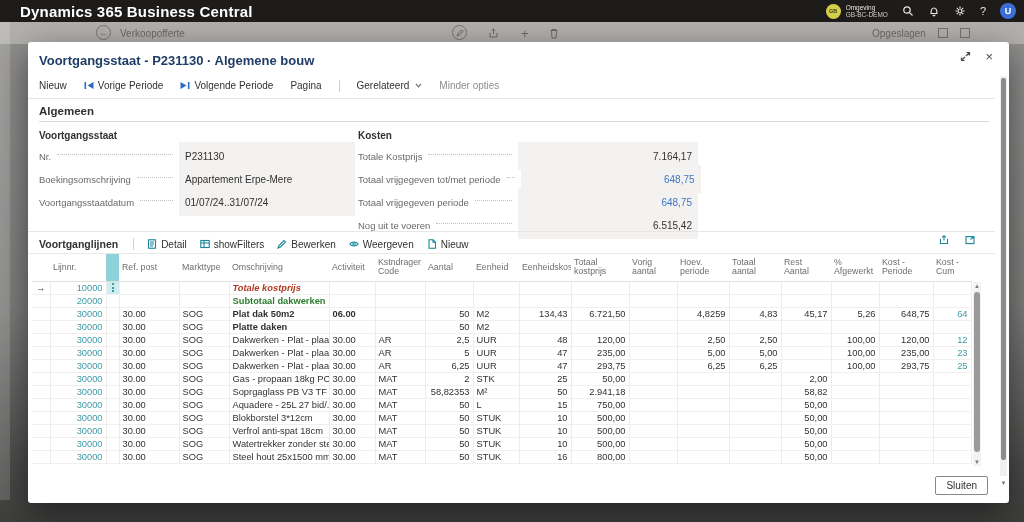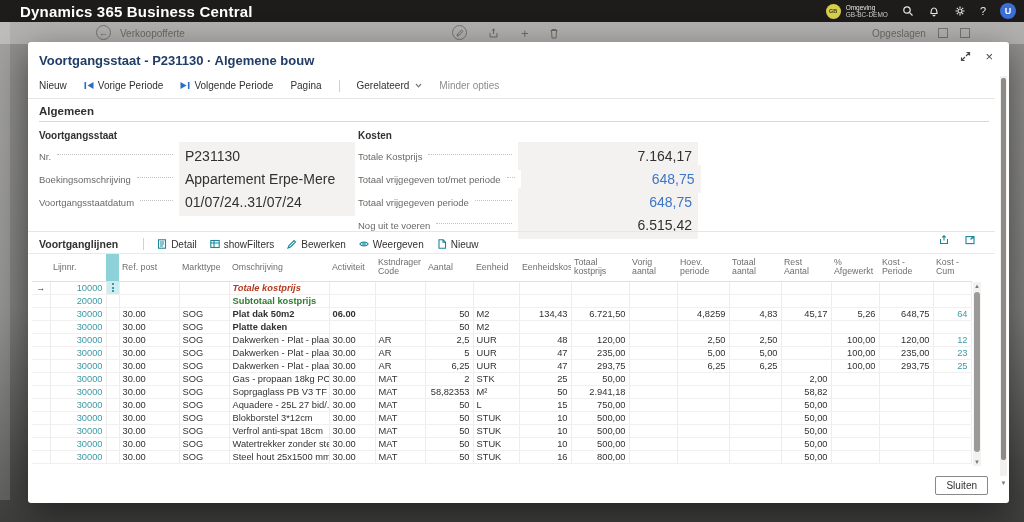--- a/index.html
+++ b/index.html
@@ -51,29 +51,29 @@
   .sec-h{position:absolute;top:63px;left:11px;font-size:11.5px;font-weight:bold;color:#323130}
   .sec-rule{position:absolute;top:79px;left:11px;width:950px;border-top:1px solid #dbd9d7}
   .grp-label{font-size:10px;font-weight:bold;color:#323130;margin-bottom:3px}
   .fields{position:absolute}
   .fields.fl{top:88px;left:11px;width:316px}
   .fields.fr{top:88px;left:330px;width:340px}
   .field{display:flex;align-items:center;height:16px;margin-top:7px}
   .flabel{font-size:9.5px;color:#69686.6}
   .flabel{font-size:9.5px;color:#6a6967;white-space:nowrap}
   .leader{flex:1;border-bottom:1px dotted #c3c1bf;margin:0 6px 4px 6px;min-width:8px}
-  .fvalue{background:#f3f2f1;height:28px;font-size:14px;color:#323130;display:flex;align-items:center;padding:0 6px;flex:none}
+  .fvalue{background:#f3f2f1;height:28px;font-size:10px;color:#323130;display:flex;align-items:center;padding:0 6px;flex:none}
   .fl .fvalue{width:176px}
   .fr .fvalue{width:180px;justify-content:flex-end}
   .fvalue.link{color:#3d76c4}
 
   
   .hr2{position:absolute;top:189px;left:0;width:967px;border-top:1px solid #e8e6e4}
   .part-head{position:absolute;top:193px;left:11px;height:18px;display:flex;align-items:center;gap:13px;font-size:10px;color:#323130}
-  .part-title{font-size:10.5px;font-weight:bold;margin-right:12px}
+  .part-title{font-size:10.5px;font-weight:bold;margin-right:2px}
   .tool{display:flex;gap:4px;background:none;border:none;font:inherit;color:inherit;cursor:default}
   .t-ic{width:10px;height:10px;display:block}
   .t-ic path,.t-ic rect,.t-ic circle,.t-ic line,.t-ic ellipse{stroke:#1a869a;stroke-width:1.1;fill:none}
   .part-right{position:absolute;top:193px;right:34px;display:flex;gap:16px;align-items:center}
   .hr3{position:absolute;top:211px;left:0;width:967px;border-top:1px solid #ebe9e7}
 
   
   .tbl-wrap{position:absolute;top:212px;left:4px;width:940px;height:212px;overflow:hidden}
   table.grid{border-collapse:collapse;table-layout:fixed;width:939px}
   .grid th{height:27px;font-size:8.8px;font-weight:normal;color:#6f6e6c;text-align:left;vertical-align:middle;padding:0 3px;border-bottom:1px solid #e2e0de;line-height:9.5px;overflow:hidden;white-space:normal}
@@ -358,21 +358,21 @@
               <td class="ar"></td>
               <td class="ar"></td>
               <td class="ar tlink"></td>
             </tr>
             <tr>
               <td class="ac arrowc"></td>
               <td class="ar tlink">20000</td>
               <td class="ac"></td>
               <td class=""></td>
               <td class=""></td>
-              <td class="grn">Subtotaal kostprijs</td>
+              <td class="grn">Subtotaal dakwerken</td>
               <td class=""></td>
               <td class=""></td>
               <td class="ar"></td>
               <td class=""></td>
               <td class="ar"></td>
               <td class="ar"></td>
               <td class="ar"></td>
               <td class="ar"></td>
               <td class="ar"></td>
               <td class="ar"></td>

